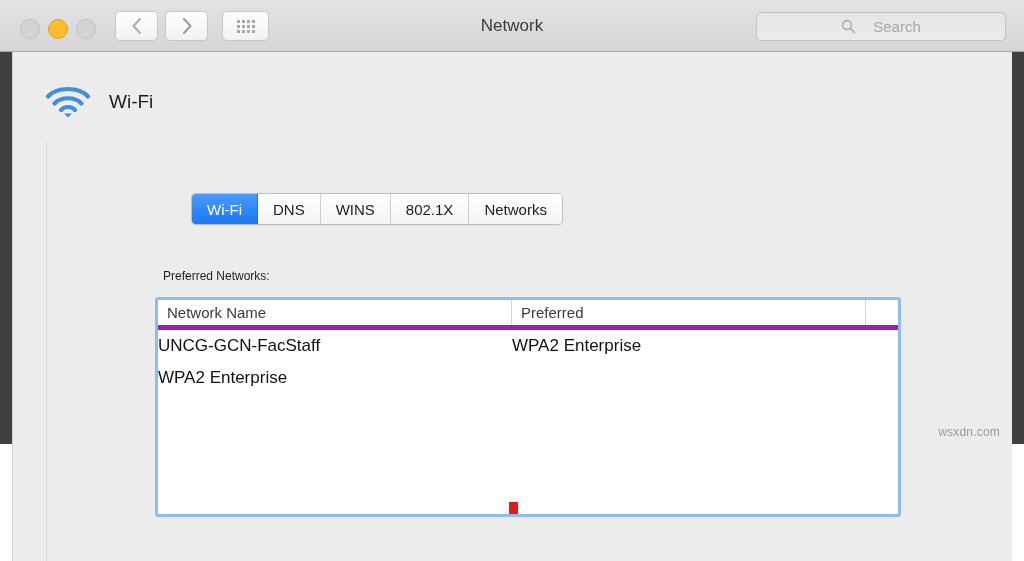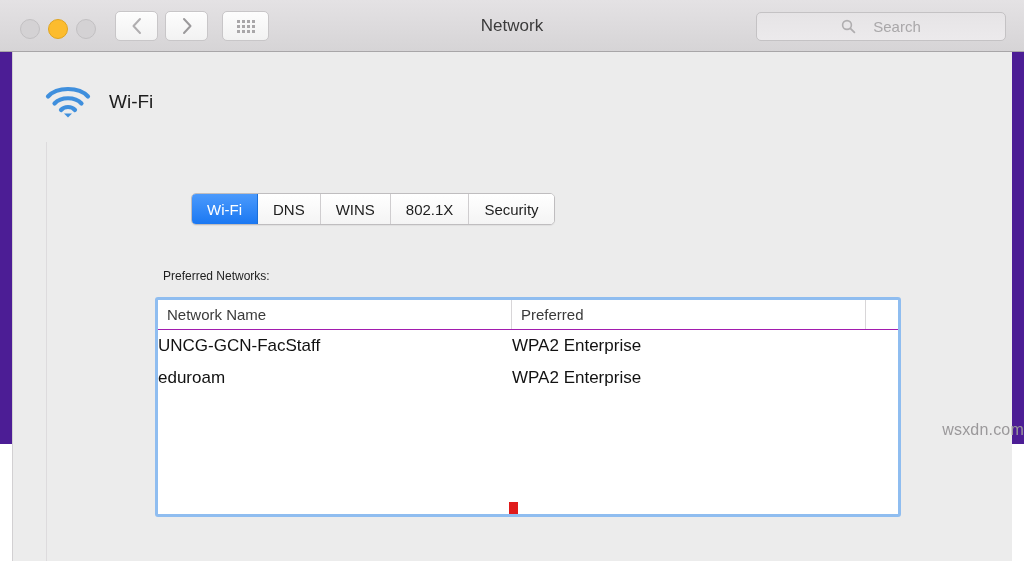--- a/index.html
+++ b/index.html
@@ -13,21 +13,21 @@
     background: #ffffff;
     font-family: "Liberation Sans", sans-serif;
     -webkit-font-smoothing: antialiased;
   }
 
   .window {
     position: absolute;
     left: 0; top: 0;
     width: 1024px;
     height: 444px;
-    background: #4c1d95;
+    background: #404040;
   }
 
   
   .titlebar {
     position: absolute;
     left: 0; top: 0;
     width: 1024px;
     height: 52px;
     background: linear-gradient(to bottom, #e4e2e4 0%, #d6d4d6 100%);
     border-bottom: 1px solid #a8a6a8;
@@ -203,21 +203,21 @@
     height: 220px;
     border: 3px solid #8fbdf0;
     border-radius: 3px;
     background: #ffffff;
     box-sizing: border-box;
     overflow: hidden;
   }
   .list-head {
     display: flex;
     height: 30px;
-    border-bottom: 1px solid #a21caf;
+    border-bottom: 5px solid #a21caf;
     background: #ffffff;
     box-sizing: border-box;
   }
   .col-name   { width: 354px; box-sizing: border-box; border-right: 1px solid #d8d6d8; }
   .col-sec    { width: 354px; box-sizing: border-box; border-right: 1px solid #d8d6d8; }
   .col-extra  { flex: 1 1 auto; box-sizing: border-box; }
 
   .list-head .cell {
     display: flex;
     align-items: center;
@@ -244,22 +244,22 @@
   .drop-marker {
     position: absolute;
     left: 351px;
     bottom: 0px;
     width: 9px; height: 12px;
     background: #e01b1b;
   }
 
   .watermark {
     position: absolute;
-    right: 0; bottom: 5px;
-    font-size: 16px;
+    right: 24px; bottom: 5px;
+    font-size: 12px;
     color: #9b999b;
     letter-spacing: 0.2px;
   }
 </style>
 </head>
 <body>
 
 <div class="window">
 
   <div class="titlebar">
@@ -323,39 +323,38 @@
       <span class="wifi-label">Wi-Fi</span>
     </div>
 
     <div class="panel">
 
       <div class="tabbar">
         <div class="tab active">Wi-Fi</div>
         <div class="tab">DNS</div>
         <div class="tab">WINS</div>
         <div class="tab">802.1X</div>
-        <div class="tab">Security</div>
+        <div class="tab">Networks</div>
       </div>
 
       <div class="pref-label">Preferred Networks:</div>
 
       <div class="list-wrap">
         <div class="list-head">
           <div class="cell col-name">Network Name</div>
           <div class="cell col-sec">Preferred</div>
           <div class="cell col-extra"></div>
         </div>
         <div class="list-body">
           <div class="row">
             <div class="cell col-name">UNCG-GCN-FacStaff</div>
             <div class="cell col-sec">WPA2 Enterprise</div>
             <div class="cell col-extra"></div>
           </div>
           <div class="row">
-            <div class="cell col-name">eduroam</div>
             <div class="cell col-sec">WPA2 Enterprise</div>
             <div class="cell col-extra"></div>
           </div>
         </div>
         <div class="drop-marker"></div>
       </div>
 
     </div>
   </div>
 

